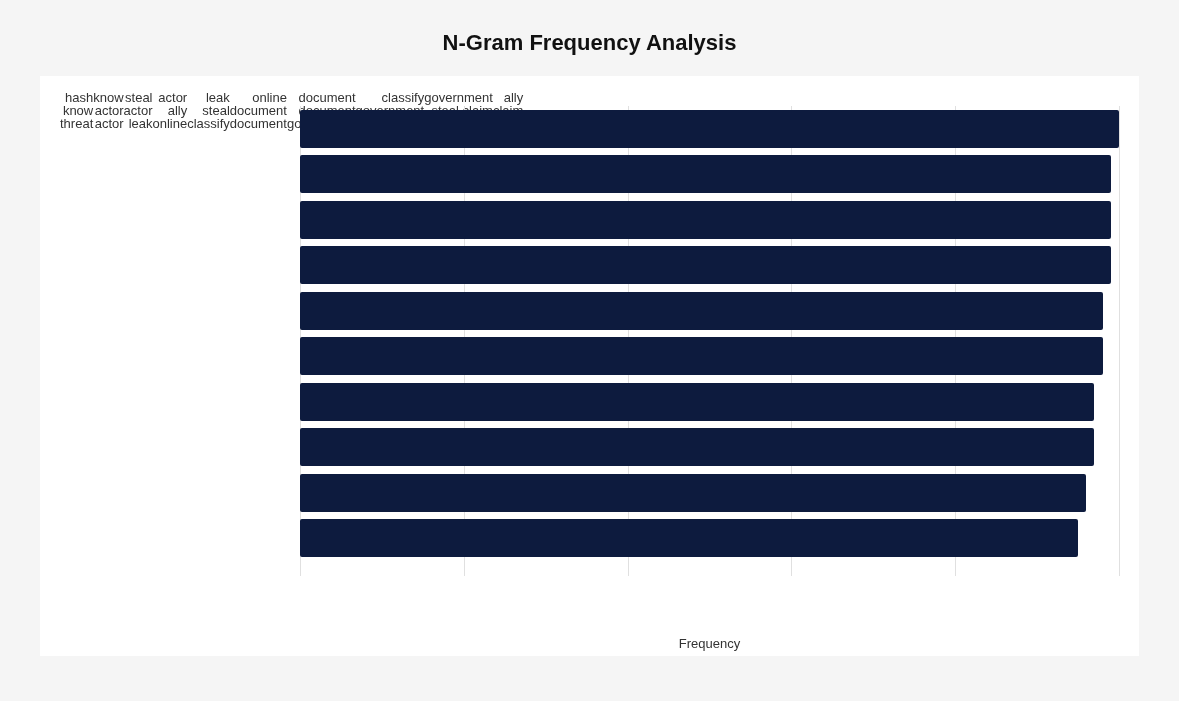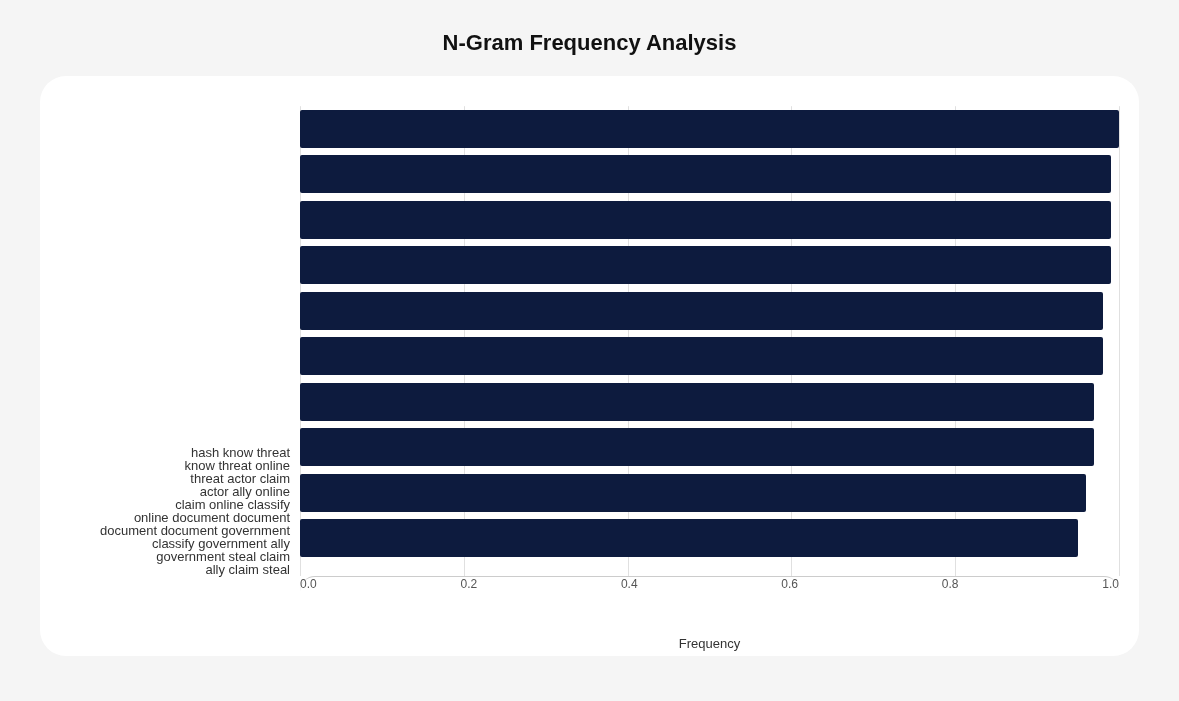--- a/index.html
+++ b/index.html
@@ -1,15 +1,15 @@
 <!DOCTYPE html>
 <html><head>
   <meta charset="utf-8">
   <style>
-    * { box-sizing: border-box; margin: 0; padding: 0; border-radius: 26px; }
+    * { box-sizing: border-box; margin: 0; padding: 0; }
     body {
       background: #f5f5f5;
       font-family: Arial, sans-serif;
       display: flex;
       justify-content: center;
       align-items: center;
       min-height: 100vh;
     }
     .chart-container {
       background: #f5f5f5;
@@ -28,24 +28,24 @@
     .chart-area {
       display: flex;
       width: 100%;
       height: 580px;
       background: white;
       padding: 15px 20px 50px 20px;
       position: relative;
     }
     .y-labels {
       display: flex;
-      flex-direction: column;
-      justify-content: flex-end;
+      flex-direction: row;
+      justify-content: flex-start;
       width: 240px;
-      padding-right: 10px;
+      padding-right: 26px;
       padding-bottom: 30px;
     }
     .y-label {
       text-align: right;
       font-size: 13px;
       color: #333;
       line-height: 1;
     }
     .bars-section {
       flex: 1;
@@ -107,24 +107,24 @@
     }
   </style>
 </head>
 <body>
 
 <div class="chart-container">
   <div class="chart-title">N-Gram Frequency Analysis</div>
   <div class="chart-area">
     <div class="y-labels" id="y-labels">
         <div class="y-label">hash know threat</div>
-        <div class="y-label">know threat online</div>
-        <div class="y-label">threat actor claim</div>
+        <div class="y-label">know actor actor</div>
+        <div class="y-label">steal actor leak</div>
         <div class="y-label">actor ally online</div>
-        <div class="y-label">claim online classify</div>
+        <div class="y-label">leak steal classify</div>
         <div class="y-label">online document document</div>
         <div class="y-label">document document government</div>
         <div class="y-label">classify government ally</div>
         <div class="y-label">government steal claim</div>
         <div class="y-label">ally claim steal</div>
       </div>
     <div class="bars-section" id="bars-section">
       <div class="grid-lines" id="grid-lines">
           <div class="grid-line" style="left: 0%;"></div>
           <div class="grid-line" style="left: 20%;"></div>
@@ -158,24 +158,16 @@
           <div class="bar-row">
             <div class="bar" style="width: 97%; background: rgb(13, 27, 62);"></div>
           </div>
           <div class="bar-row">
             <div class="bar" style="width: 96%; background: rgb(13, 27, 62);"></div>
           </div>
           <div class="bar-row">
             <div class="bar" style="width: 95%; background: rgb(13, 27, 62);"></div>
           </div>
         </div>
-      <div class="x-axis" id="x-axis">
-          <span class="x-tick">0.0</span>
-          <span class="x-tick">0.2</span>
-          <span class="x-tick">0.4</span>
-          <span class="x-tick">0.6</span>
-          <span class="x-tick">0.8</span>
-          <span class="x-tick">1.0</span>
-        </div>
       <div class="x-axis-label">Frequency</div>
     </div>
   </div>
 </div>
 
 </body></html>

